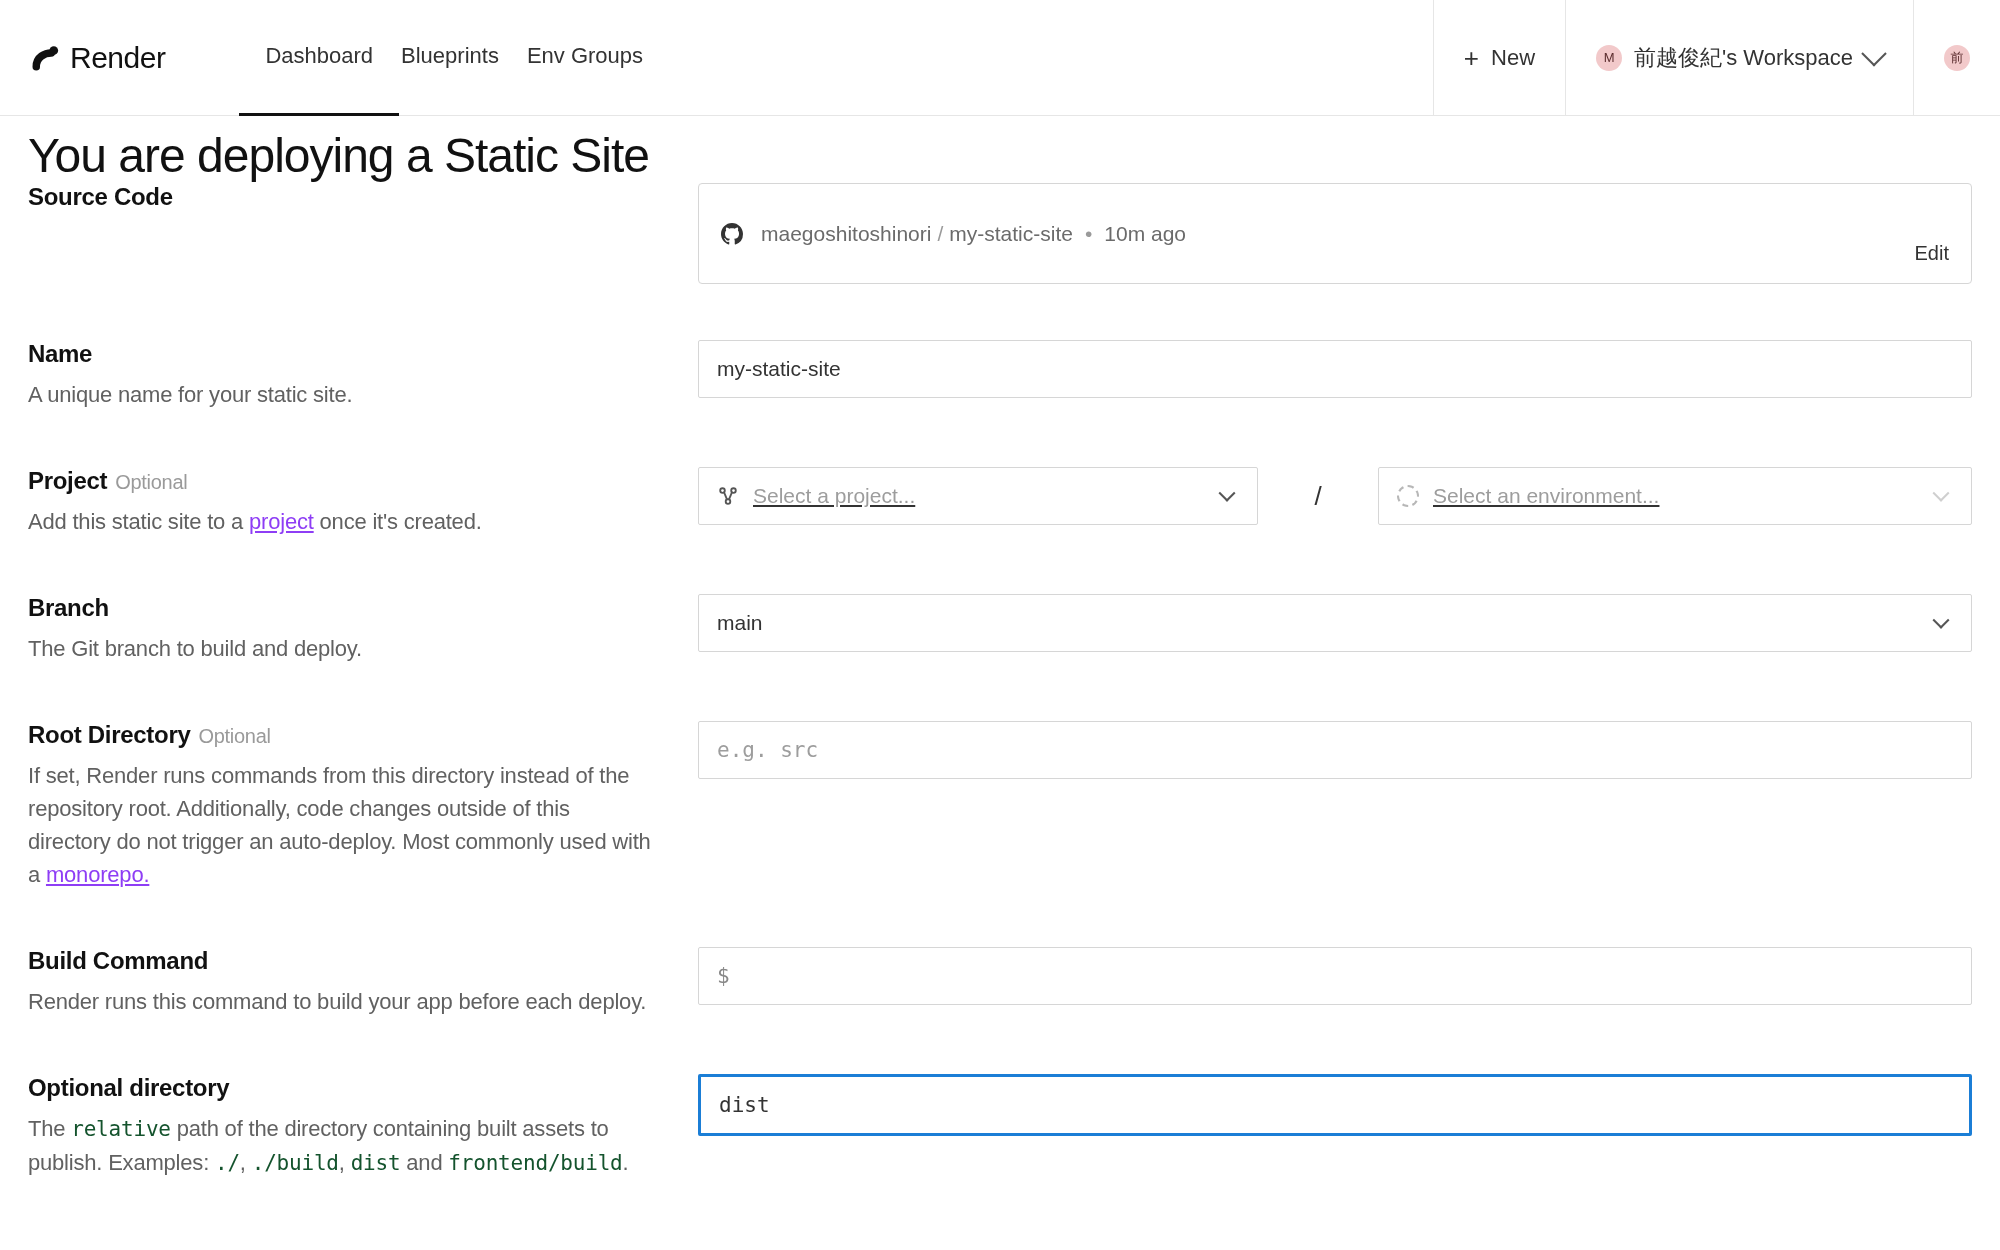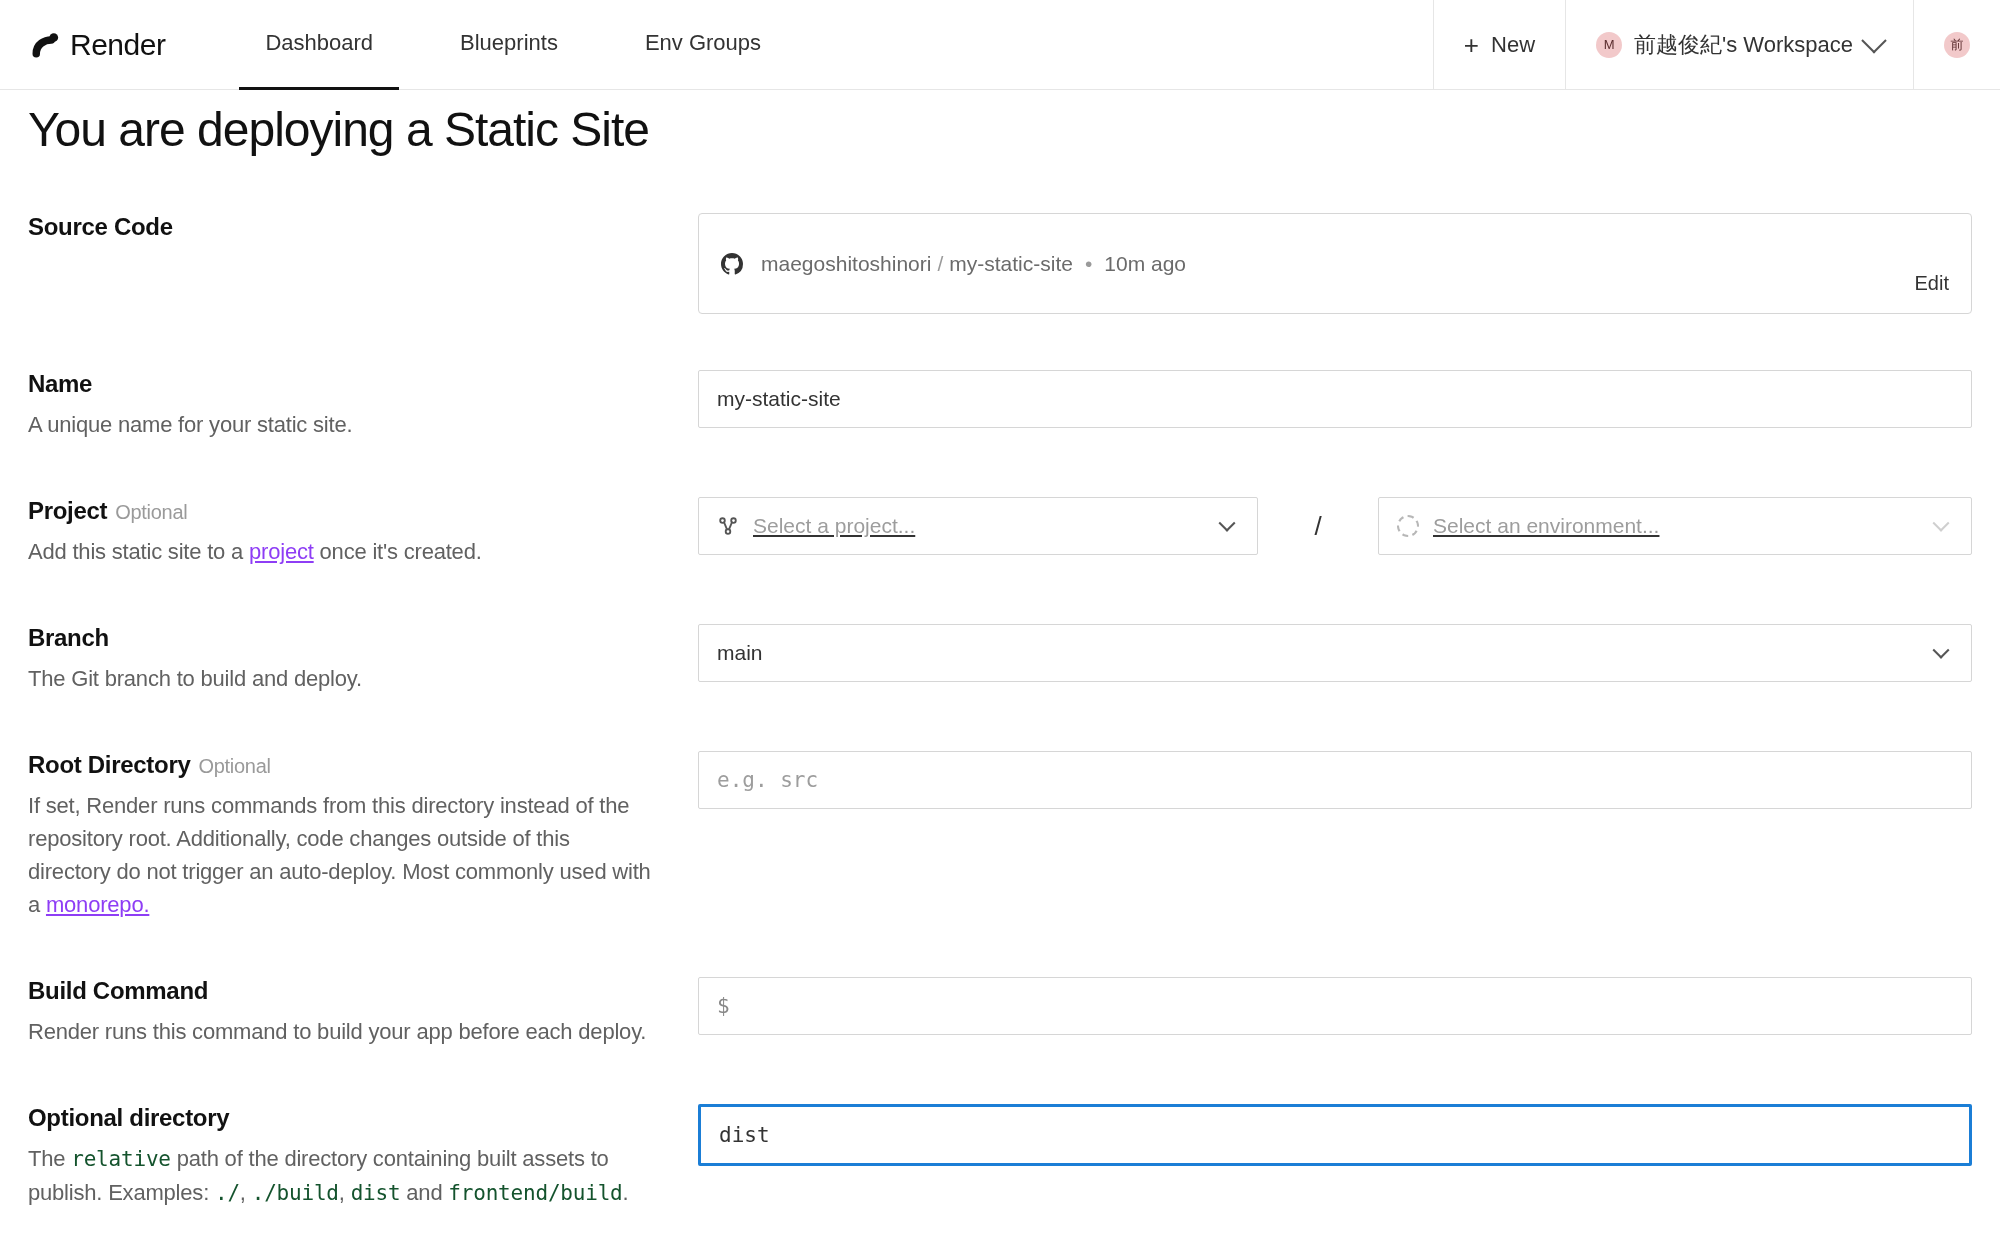--- a/index.html
+++ b/index.html
@@ -9,37 +9,37 @@
     background: #fff;
     width: 2000px;
     height: 1250px;
     overflow: hidden;
   }
 
   
   .header {
     display: flex;
     align-items: stretch;
-    height: 90px;
+    height: 116px;
     border-bottom: 1px solid #e6e6e6;
   }
   .logo {
     display: flex;
     align-items: center;
     gap: 10px;
     padding: 0 30px;
     font-size: 30px;
     font-weight: 500;
     letter-spacing: -0.5px;
   }
   .logo svg { width: 30px; height: 30px; }
   .nav {
     display: flex;
     align-items: center;
-    gap: 87px;
+    gap: 28px;
     padding-left: 70px;
   }
   .nav-item {
     font-size: 22px;
     color: #333;
     padding-bottom: 4px;
     cursor: pointer;
     height: 100%;
     display: flex;
     align-items: center;
@@ -93,21 +93,20 @@
 
   
   .page {
     padding: 0 28px;
   }
   .page-title {
     font-size: 48px;
     font-weight: 500;
     letter-spacing: -1px;
     margin-top: 12px;
-    margin-bottom: 56px;
   }
 
   .form {
     display: flex;
     flex-direction: column;
     gap: 56px;
   }
 
   .row {
     display: flex;

